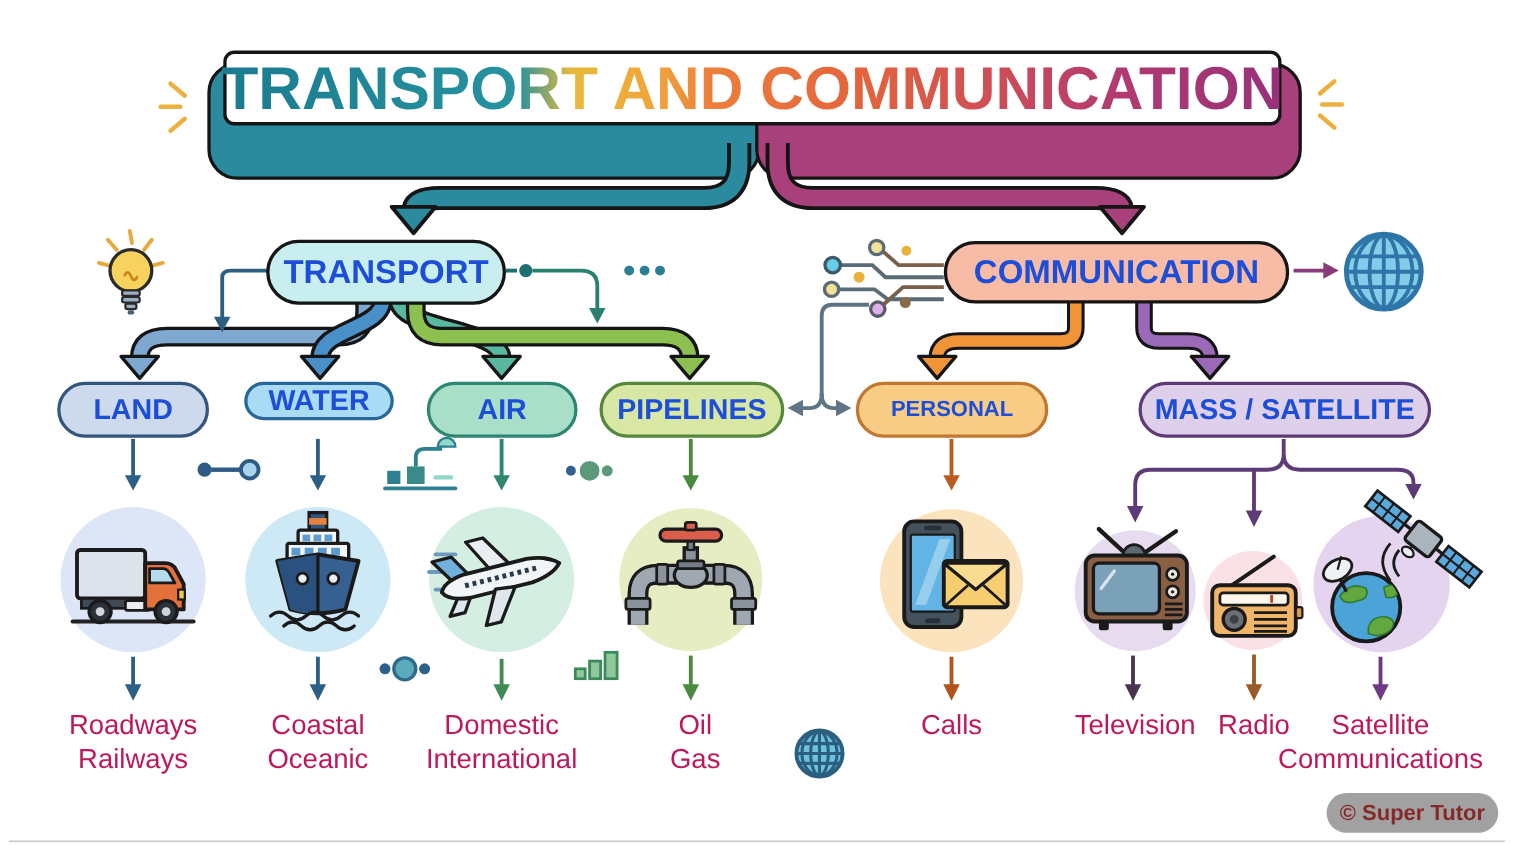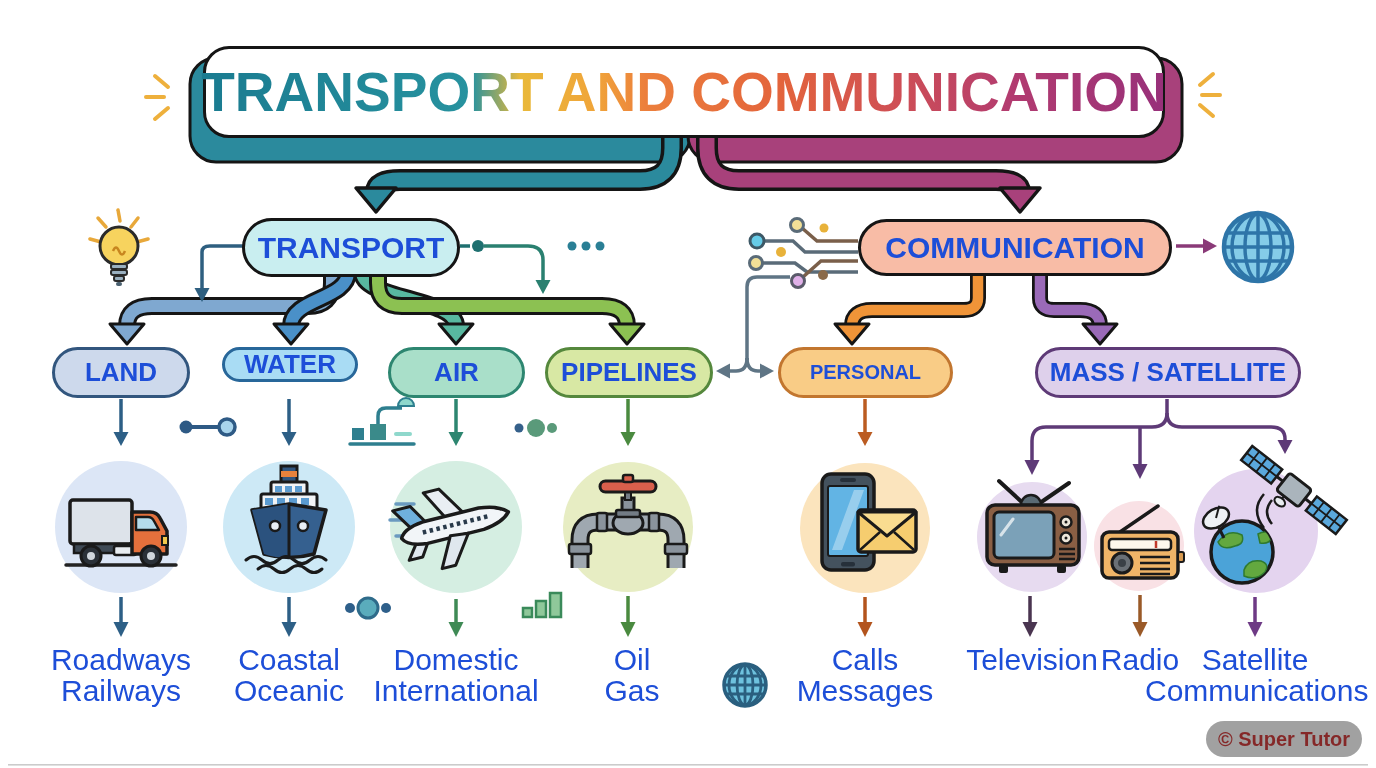--- a/index.html
+++ b/index.html
@@ -1,36 +1,36 @@
 <!DOCTYPE html>
 <html><head>
 <meta charset="utf-8">
 <style>
   html,body{margin:0;padding:0;background:#ffffff;}
   #stage{position:relative;width:1376px;height:768px;background:#ffffff;overflow:hidden;
          font-family:"Liberation Sans",sans-serif;}
   #bgsvg{position:absolute;left:0;top:0;z-index:1;}
-  .banner{position:absolute;left:203px;top:46px;width:962px;height:92px;background:#ffffff;
-          border:3.5px solid #151515;border-radius:26px;z-index:3;display:flex;align-items:center;
+  .banner{position:absolute;left:203px;top:46px;width:962px;height:68px;background:#ffffff;
+          border:3.5px solid #151515;border-radius:10px;z-index:3;display:flex;align-items:center;
           justify-content:center;box-sizing:border-box;}
   .banner-text{font-size:55px;font-weight:bold;letter-spacing:0px;white-space:nowrap;
           background:linear-gradient(90deg,#1a7b90 0%,#27929f 28%,#e9b93a 33%,#f0a43a 41%,#ec7f3c 46%,#e3643c 60%,#cf4f55 72%,#b23b70 84%,#97307a 100%);
           -webkit-background-clip:text;background-clip:text;color:transparent;}
   .pill{position:absolute;z-index:3;display:flex;align-items:center;justify-content:center;
         box-sizing:border-box;font-weight:bold;color:#1d4ed8;border-radius:30px;white-space:nowrap;}
   .pill-transport{left:242px;top:218px;width:218px;height:59px;background:#c9eef0;border:3.5px solid #151515;font-size:30px;}
   .pill-communication{left:858px;top:219px;width:314px;height:57px;background:#f8bca6;border:3.5px solid #151515;font-size:30px;}
   .pill-land{left:52px;top:347px;width:138px;height:51px;background:#cdd9ec;border:3px solid #32567e;font-size:26px;}
   .pill-water{left:222px;top:347px;width:136px;height:35px;background:#a9dcf4;border:3px solid #28679a;font-size:26px;}
   .pill-air{left:388px;top:347px;width:137px;height:51px;background:#a9dfc9;border:3px solid #2d8670;font-size:26px;}
   .pill-pipelines{left:545px;top:347px;width:168px;height:51px;background:#d8e8a4;border:3px solid #55883c;font-size:26px;align-items:center;}
   .pill-personal{left:778px;top:347px;width:175px;height:51px;background:#f9cc86;border:3px solid #c2762f;font-size:20px;}
   .pill-mass{left:1035px;top:347px;width:266px;height:51px;background:#ded0eb;border:3px solid #5e3a77;font-size:26px;}
-  .leaf-label{position:absolute;z-index:3;width:220px;top:644px;text-align:center;color:#1d4ed8;
-        font-size:30px;line-height:31px;font-weight:normal;}
+  .leaf-label{position:absolute;z-index:3;width:220px;top:644px;text-align:center;color:#be185d;
+        font-size:25px;line-height:31px;font-weight:normal;}
   .ll-land{left:11px;} .ll-water{left:179px;} .ll-air{left:346px;} .ll-pipelines{left:522px;}
   .ll-personal{left:755px;} .ll-television{left:922px;} .ll-radio{left:1030px;} .ll-satellite{left:1145px;}
   .watermark{position:absolute;left:1206px;top:721px;width:156px;height:36px;background:#9d9d9d;
         border-radius:18px;z-index:4;display:flex;align-items:center;justify-content:center;
         color:#7f1d1d;font-weight:bold;font-size:20px;opacity:.95;}
 </style>
 </head>
 <body>
 
 <div id="stage">
@@ -448,21 +448,20 @@
 <div class="leaf-label ll-air">
   <div>Domestic</div>
   <div>International</div>
 </div>
 <div class="leaf-label ll-pipelines">
   <div>Oil</div>
   <div>Gas</div>
 </div>
 <div class="leaf-label ll-personal">
   <div>Calls</div>
-  <div>Messages</div>
 </div>
 <div class="leaf-label ll-television">
   <div>Television</div>
 </div>
 <div class="leaf-label ll-radio">
   <div>Radio</div>
 </div>
 <div class="leaf-label ll-satellite">
   <div>Satellite</div>
   <div>Communications</div>

